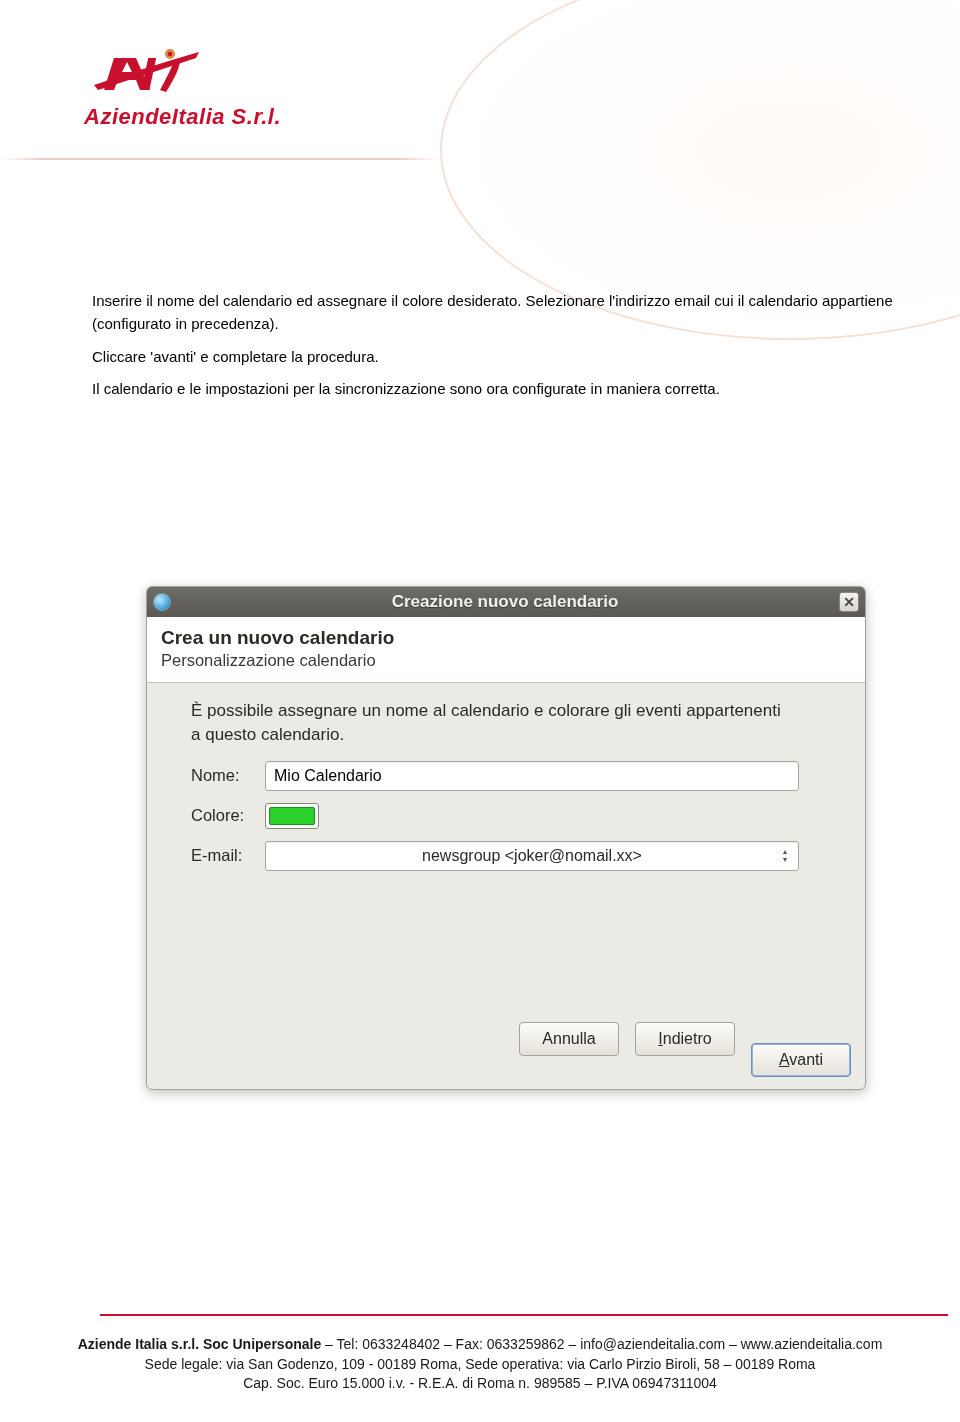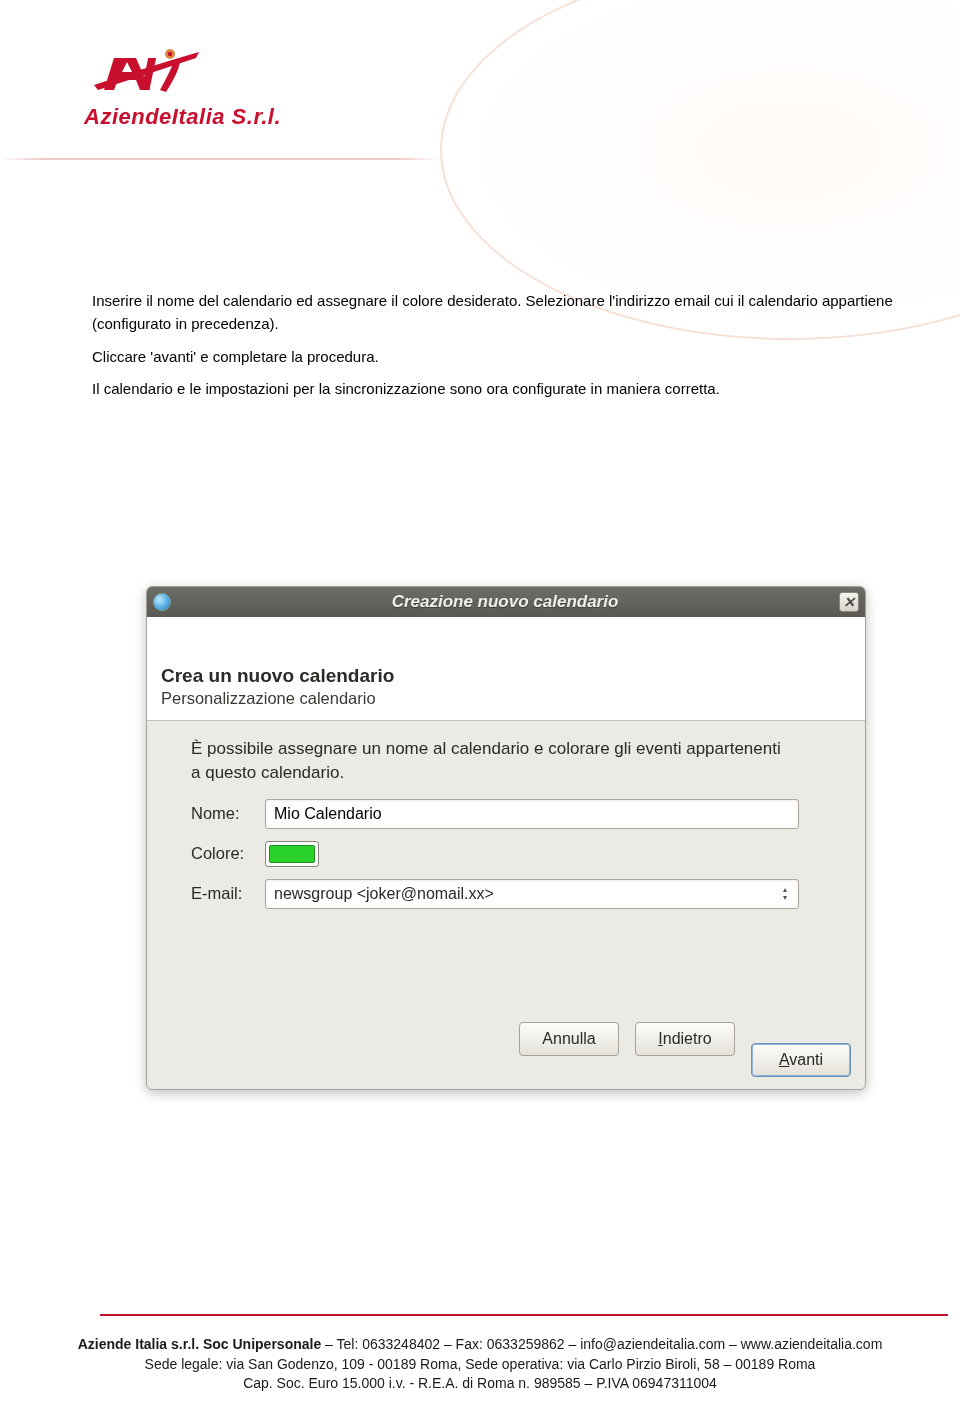--- a/index.html
+++ b/index.html
@@ -72,21 +72,20 @@
       box-shadow: 0 3px 12px rgba(0,0,0,0.25);
       overflow: hidden;
     }
     .titlebar {
       height: 30px;
       background: linear-gradient(#6e6c66, #5a5852);
       display: flex;
       align-items: center;
       padding: 0 6px;
       position: relative;
-      font-style: italic;
     }
     .titlebar-icon {
       width: 18px; height: 18px;
       background: radial-gradient(circle at 35% 35%, #bfe8ff, #4fa8e0 60%, #2a6fa0);
       border-radius: 50%;
       border: 1px solid #7aa;
     }
     .titlebar-title {
       flex: 1;
       text-align: center;
@@ -102,21 +101,21 @@
       border-radius: 3px;
       display: flex; align-items:center; justify-content:center;
       font-size: 14px; color:#4a4a44; font-weight:bold;
       cursor: pointer;
     }
     .dlg-header {
       padding: 10px 14px 12px;
       background: #fff;
       border-bottom: 1px solid #c4c0b7;
     }
-    .dlg-h1 { font-size: 19px; font-weight: bold; color:#2a2a26;margin-top:38px; }
+    .dlg-h1 { font-size: 19px; font-weight: bold; color:#2a2a26; }
     .dlg-h2 { font-size: 16.5px; color:#3a3a34; margin-top:2px; }
     .dlg-body {
       padding: 16px 24px 0 44px;
       font-size: 17px;
       color: #2a2a26;
     }
     .dlg-body .desc { line-height:1.4; margin-bottom:14px; width:600px; }
     .form-row { display:flex; align-items:center; margin-bottom:12px; }
     .form-row label { width: 74px; font-size:16.5px; }
     .text-input {
@@ -142,20 +141,21 @@
       height:30px;
       border:1px solid #aba79e;
       border-radius:3px;
       background:#fff;
       width:534px;
       display:flex; align-items:center;
       padding:0 8px;
       font-size:16px;
       position:relative;
       box-shadow: inset 0 1px 2px rgba(0,0,0,0.08);
+      justify-content: center;
     }
     .select-spinner {
       position:absolute; right:4px; top:3px;
       width:18px; height:22px;
       display:flex; flex-direction:column; justify-content:center; align-items:center;
       color:#555; font-size:8px; line-height:8px;
     }
     .dlg-footer {
       position:absolute;
       bottom:12px; right:14px;

